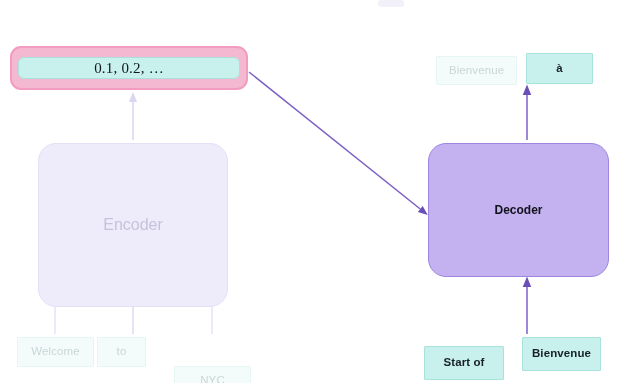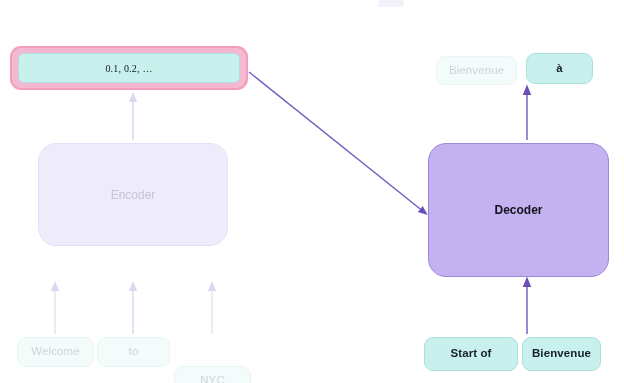--- a/index.html
+++ b/index.html
@@ -17,21 +17,21 @@
   }
 
   
   .token {
     position: absolute;
     box-sizing: border-box;
     display: flex;
     align-items: center;
     justify-content: center;
     text-align: left;
-    border-radius: 9px;
+    border-radius: 1px;
     font-size: 11.5px;
     line-height: 1.15;
     letter-spacing: 0.1px;
   }
 
   
   .token.active {
     background: #c8f0ec;
     border: 1.3px solid #a9e2dd;
     color: #17202a;
@@ -57,52 +57,52 @@
     background: #f4b8d0;
     border: 2px solid #f29cbf;
     border-radius: 11px;
     display: flex;
     align-items: center;
     gap: 4px;
     padding: 0 6px;
   }
   .vec-cell {
     flex: 1 1 0;
-    height: 30px;
+    height: 22px;
     box-sizing: border-box;
     background: #c8f0ec;
     border: 1.2px solid #a9e2dd;
     border-radius: 6px;
     display: flex;
     align-items: center;
     justify-content: center;
     font-family: "Liberation Serif", serif;
-    font-size: 10px;
+    font-size: 15px;
     color: #101820;
     letter-spacing: 0.2px;
   }
 
   
   .block {
     position: absolute;
     box-sizing: border-box;
     display: flex;
     align-items: center;
     justify-content: center;
     border-radius: 18px;
   }
   #encoder-block {
     left: 38px;
     top: 143px;
     width: 190px;
-    height: 103px;
+    height: 164px;
     background: #eeecfb;
     border: 1.2px solid #e4e1f6;
     color: #c6c2da;
-    font-size: 12px;
+    font-size: 16px;
     font-weight: 400;
   }
   #decoder-block {
     left: 428px;
     top: 143px;
     width: 181px;
     height: 134px;
     background: #c4b2f0;
     border: 1.4px solid #9d86df;
     color: #12121c;
@@ -181,24 +181,24 @@
 
   <div id="encoder-block" class="block">
     <span>Encoder</span>
   </div>
 
   <div id="decoder-block" class="block">
     <span>Decoder</span>
   </div>
 
   <div class="token faded" style="left:17px; top:337px; width:77px; height:30px;">Welcome</div>
-  <div class="token faded" style="left:97px; top:337px; width:73px; height:30px;">to</div>
+  <div class="token faded" style="left:97px; top:337px; width:49px; height:30px;">to</div>
   <div class="token faded" style="left:174px; top:337px; width:77px; height:30px;margin-top:29px;">NYC</div>
 
   <div class="token faded" style="left:436px; top:56px; width:81px; height:29px;">Bienvenue</div>
   <div class="token active" style="left:526px; top:53px; width:67px; height:31px;">à</div>
 
-  <div class="token active" style="left:424px; top:337px; width:94px; height:34px; flex-direction:column;">
+  <div class="token active" style="left:424px; top:346px; width:80px; height:34px; flex-direction:column;">
     <span>Start of</span>
   </div>
   <div class="token active" style="left:522px; top:337px; width:79px; height:34px;">Bienvenue</div>
 
 </div>
 
 </body></html>

